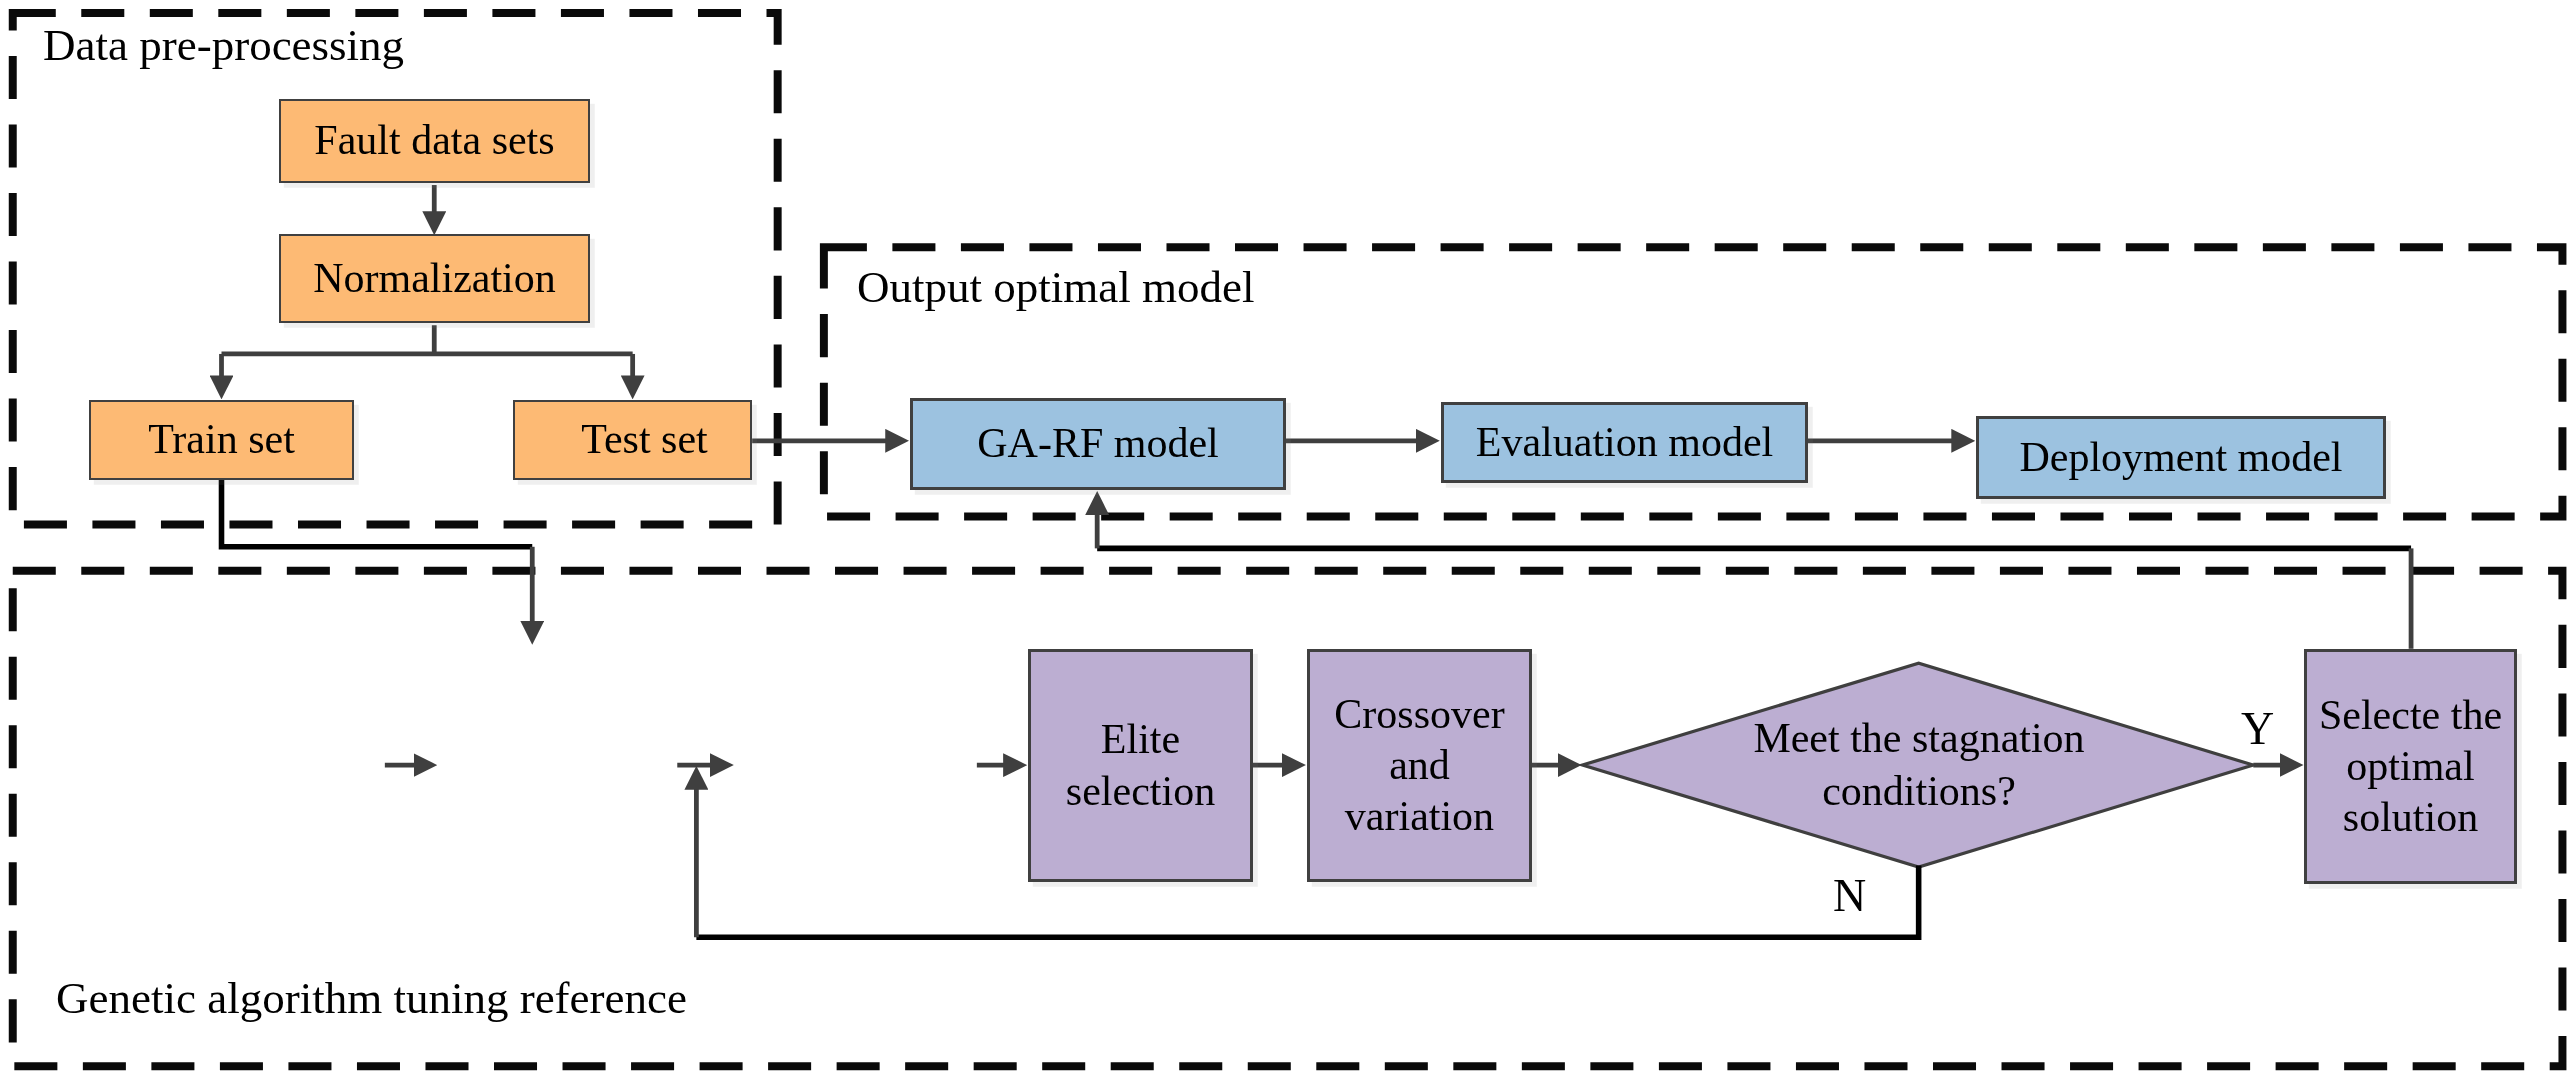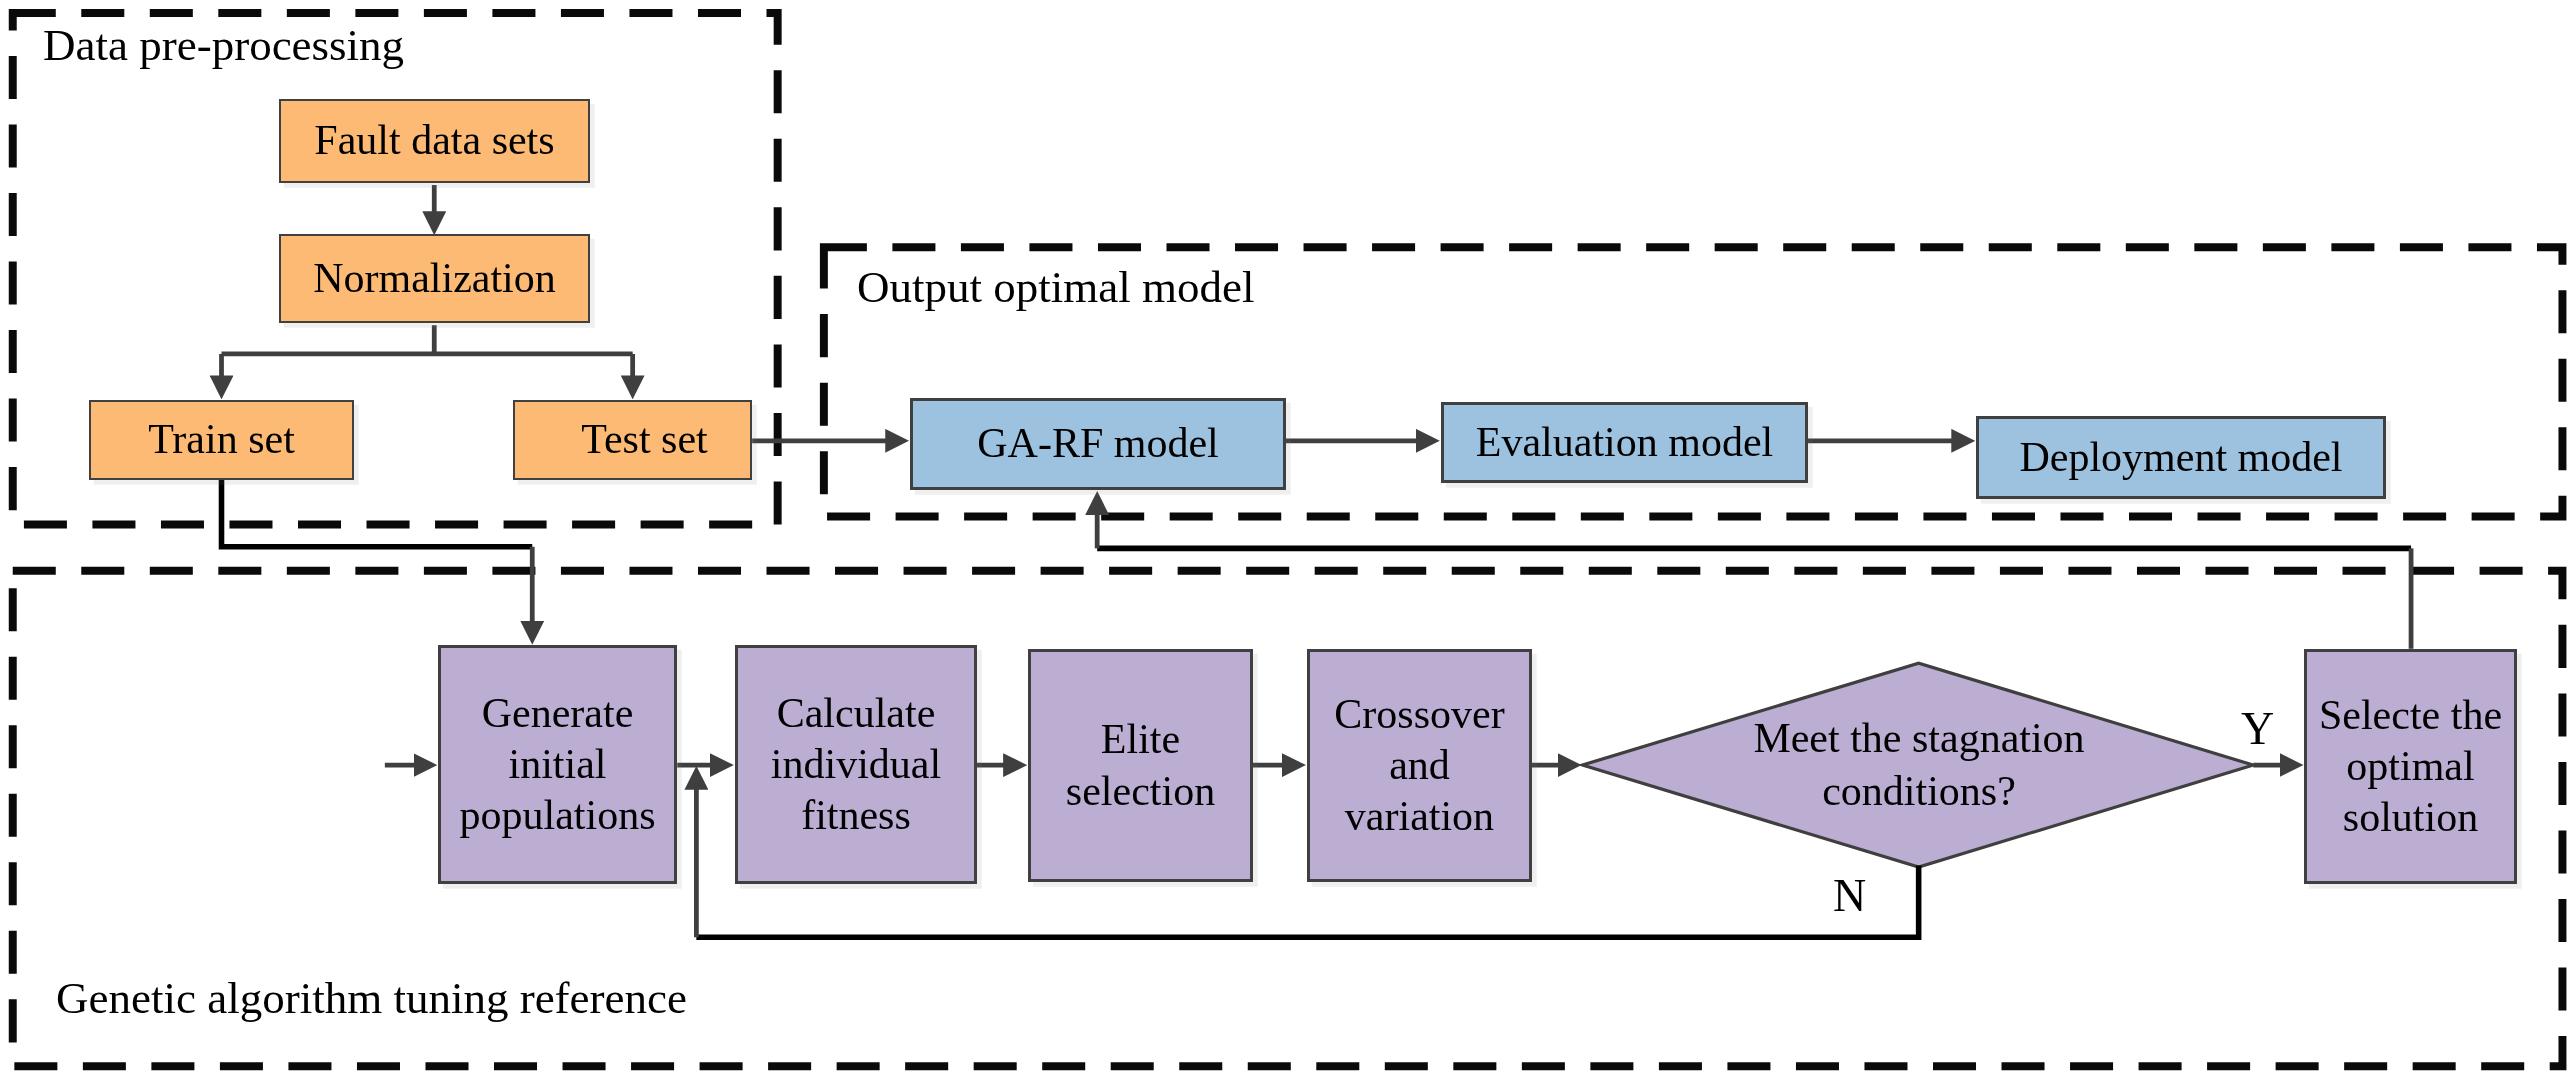--- a/index.html
+++ b/index.html
@@ -116,26 +116,20 @@
 
   <div class="node orange" style="left:279px; top:99px; width:311px; height:84px;">Fault data sets</div>
   <div class="node orange" style="left:279px; top:234px; width:311px; height:89px;">Normalization</div>
   <div class="node orange" style="left:89px; top:400px; width:265px; height:80px;">Train set</div>
   <div class="node orange" style="left:513px; top:400px; width:239px; height:80px;padding-left:24px;">Test set</div>
 
   <div class="node blue" style="left:910px; top:398px; width:376px; height:92px;">GA-RF model</div>
   <div class="node blue" style="left:1441px; top:402px; width:367px; height:81px;">Evaluation model</div>
   <div class="node blue" style="left:1976px; top:416px; width:410px; height:83px;">Deployment model</div>
 
-  <div class="node purple" style="left:438px; top:645px; width:239px; height:239px;">Generate
-initial
-populations</div>
-  <div class="node purple" style="left:735px; top:645px; width:242px; height:239px;">Calculate
-individual
-fitness</div>
   <div class="node purple" style="left:1028px; top:649px; width:225px; height:233px;">Elite
 selection</div>
   <div class="node purple" style="left:1307px; top:649px; width:225px; height:233px;">Crossover
 and
 variation</div>
   <div class="node purple" style="left:2304px; top:649px; width:213px; height:235px;">Selecte the
 optimal
 solution</div>
 
   <div class="diamond-text">Meet the stagnation

